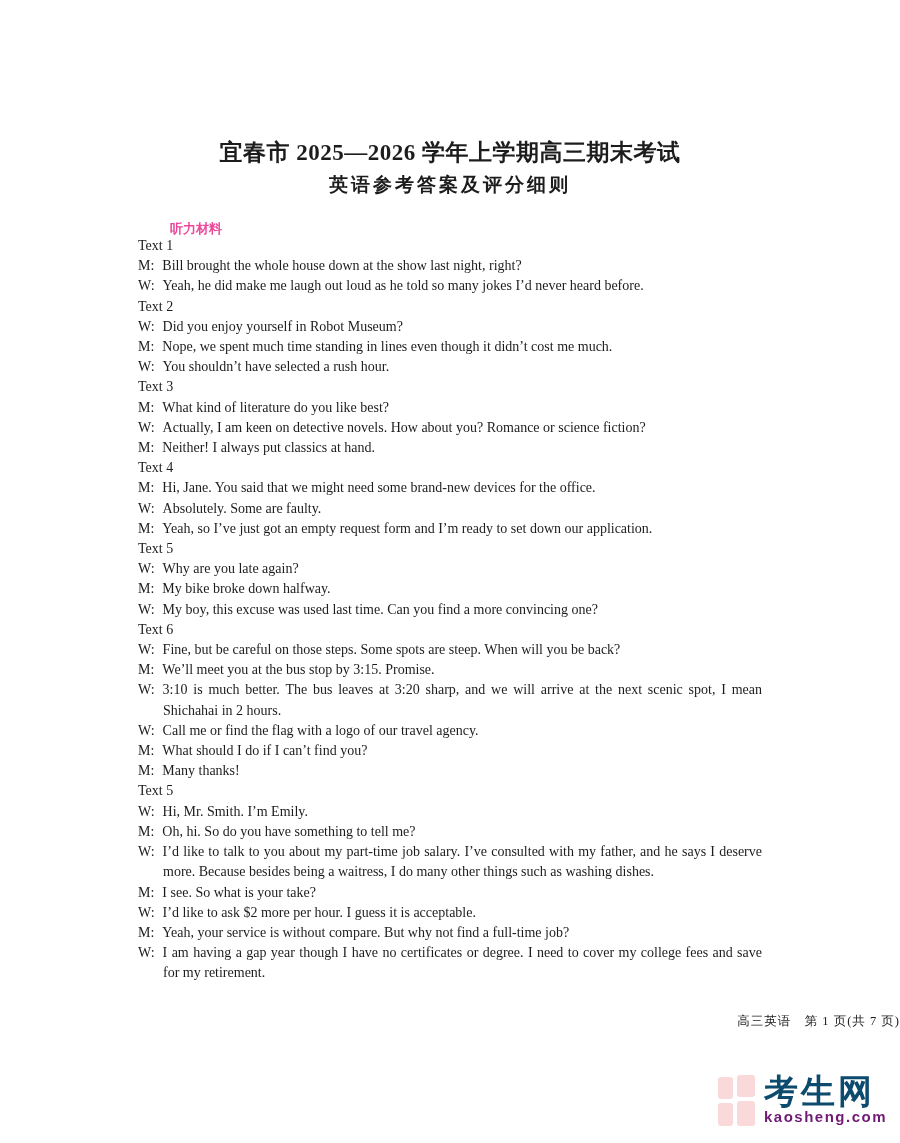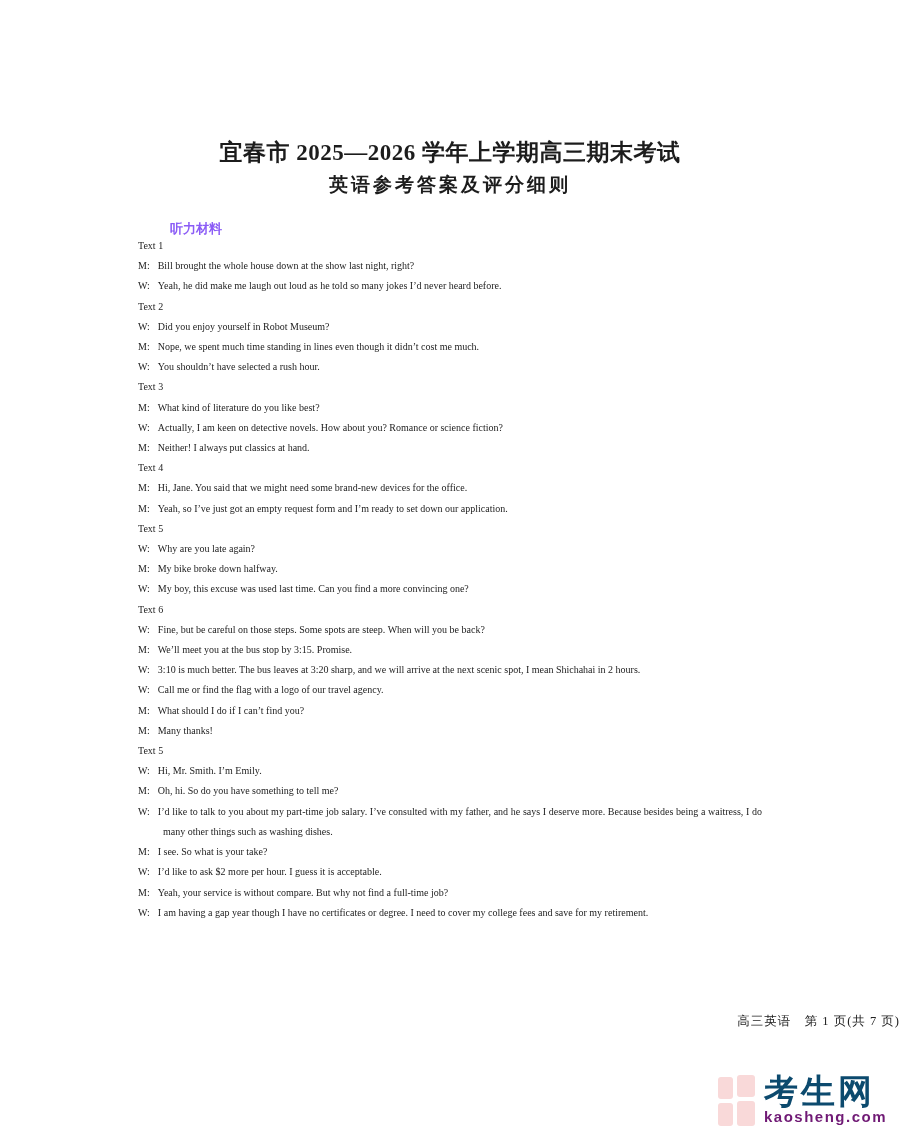--- a/index.html
+++ b/index.html
@@ -32,26 +32,26 @@
     font-weight: 700;
     text-align: center;
     letter-spacing: 3px;
     font-family: "Liberation Sans", sans-serif;
   }
   .section-label {
     margin-top: 22px;
     font-size: 13px; line-height: 17px;
     font-weight: 700;
     font-family: "Liberation Sans", sans-serif;
-    color: #8b5cf6;
+    color: #ec4899;
     padding-left: 32px;
   }
   #transcript {
     margin-top: -1px;
-    font-size: 10px;
+    font-size: 14px;
     line-height: 20.2px;
   }
   #transcript .line { margin: 0; }
   #transcript .line.dialog {
     padding-left: 25px;
     text-indent: -25px;
     text-align: justify;
   }
   #transcript .spk { padding-right: 8px; }
   .footer {
@@ -100,20 +100,21 @@
         <div class="line label">Text 2</div>
         <div class="line dialog"><span class="spk">W:</span>Did you enjoy yourself in Robot Museum?</div>
         <div class="line dialog"><span class="spk">M:</span>Nope, we spent much time standing in lines even though it didn’t cost me much.</div>
         <div class="line dialog"><span class="spk">W:</span>You shouldn’t have selected a rush hour.</div>
         <div class="line label">Text 3</div>
         <div class="line dialog"><span class="spk">M:</span>What kind of literature do you like best?</div>
         <div class="line dialog"><span class="spk">W:</span>Actually, I am keen on detective novels. How about you? Romance or science fiction?</div>
         <div class="line dialog"><span class="spk">M:</span>Neither! I always put classics at hand.</div>
         <div class="line label">Text 4</div>
         <div class="line dialog"><span class="spk">M:</span>Hi, Jane. You said that we might need some brand-new devices for the office.</div>
+        <div class="line dialog"><span class="spk">W:</span>Absolutely. Some are faulty.</div>
         <div class="line dialog"><span class="spk">M:</span>Yeah, so I’ve just got an empty request form and I’m ready to set down our application.</div>
         <div class="line label">Text 5</div>
         <div class="line dialog"><span class="spk">W:</span>Why are you late again?</div>
         <div class="line dialog"><span class="spk">M:</span>My bike broke down halfway.</div>
         <div class="line dialog"><span class="spk">W:</span>My boy, this excuse was used last time. Can you find a more convincing one?</div>
         <div class="line label">Text 6</div>
         <div class="line dialog"><span class="spk">W:</span>Fine, but be careful on those steps. Some spots are steep. When will you be back?</div>
         <div class="line dialog"><span class="spk">M:</span>We’ll meet you at the bus stop by 3:15. Promise.</div>
         <div class="line dialog"><span class="spk">W:</span>3:10 is much better. The bus leaves at 3:20 sharp, and we will arrive at the next scenic spot, I mean Shichahai in 2 hours.</div>
         <div class="line dialog"><span class="spk">W:</span>Call me or find the flag with a logo of our travel agency.</div>

